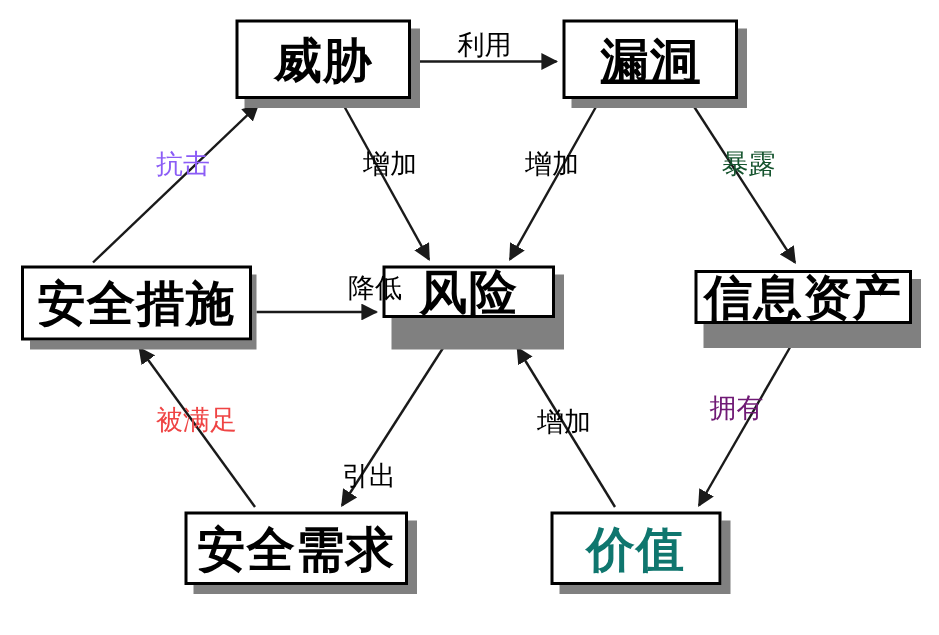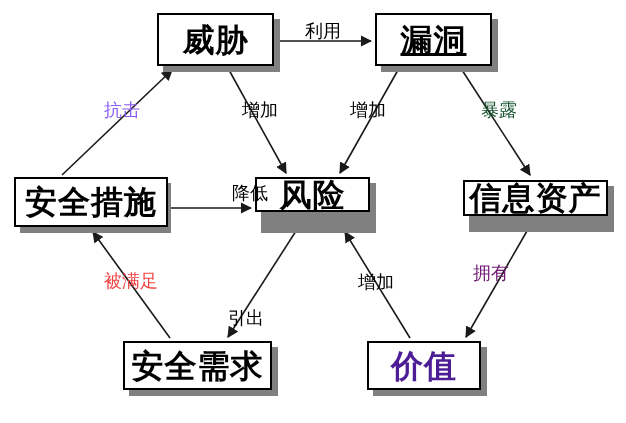--- a/index.html
+++ b/index.html
@@ -107,21 +107,21 @@
       <div class="node" style="left: 255px; top: 177px; width: 115px; height: 35px; border-color: rgb(0, 0, 0); background: rgb(255, 255, 255);">
         <span class="node-label" style="color: rgb(0, 0, 0);">风险</span>
       </div>
       <div class="node" style="left: 463px; top: 180px; width: 145px; height: 36px; border-color: rgb(0, 0, 0); background: rgb(255, 255, 255);">
         <span class="node-label" style="color: rgb(0, 0, 0);">信息资产</span>
       </div>
       <div class="node" style="left: 123px; top: 341px; width: 149px; height: 49px; border-color: rgb(0, 0, 0); background: rgb(255, 255, 255);">
         <span class="node-label" style="color: rgb(0, 0, 0);">安全需求</span>
       </div>
       <div class="node" style="left: 367px; top: 341px; width: 114px; height: 49px; border-color: rgb(0, 0, 0); background: rgb(255, 255, 255);">
-        <span class="node-label" style="color: #4c1d95;">价值</span>
+        <span class="node-label" style="color: #0f766e;">价值</span>
       </div>
     </div>
   <div id="label-layer">
       <div class="edge-label" style="left: 305px; top: 22px; color: rgb(0, 0, 0);">利用</div>
       <div class="edge-label" style="left: 104px; top: 101px; color: #8b5cf6;">抗击</div>
       <div class="edge-label" style="left: 242px; top: 101px; color: rgb(0, 0, 0);">增加</div>
       <div class="edge-label" style="left: 350px; top: 101px; color: rgb(0, 0, 0);">增加</div>
       <div class="edge-label" style="left: 481px; top: 101px; color: #14532d;">暴露</div>
       <div class="edge-label" style="left: 184px; top: 184px; color: rgb(0, 0, 0); padding-left: 48px;">降低</div>
       <div class="edge-label" style="left: 104px; top: 272px; color: #ef4444;">被满足</div>

